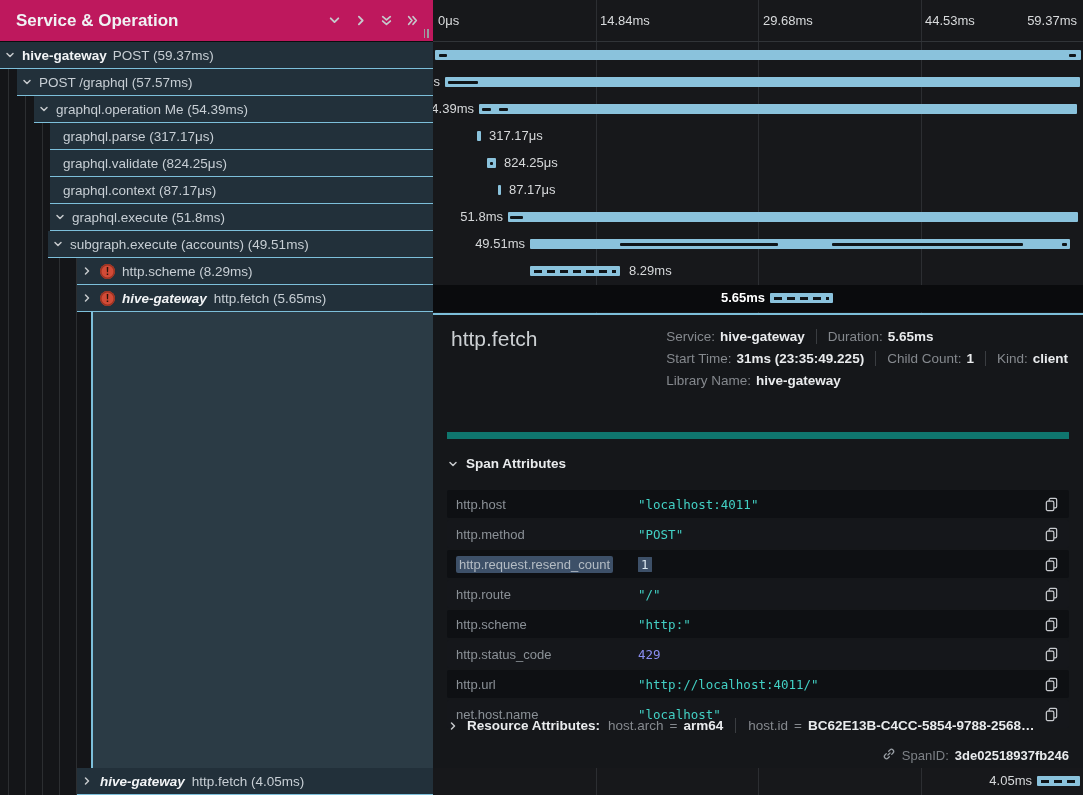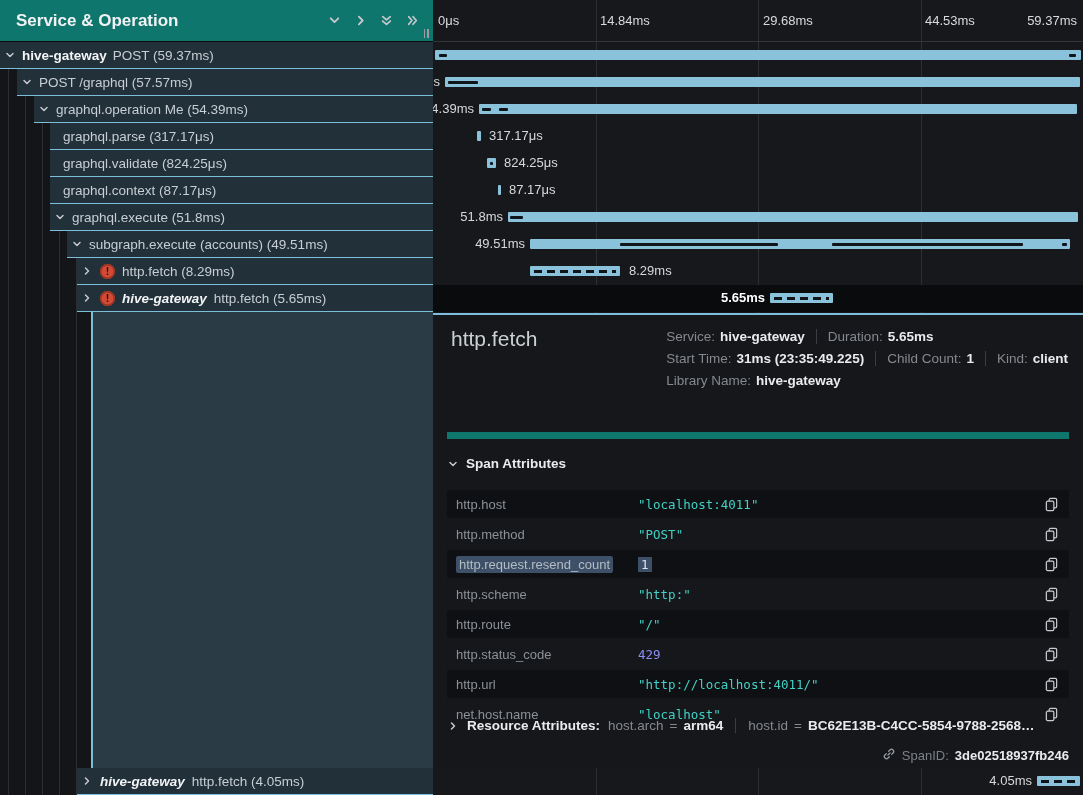--- a/index.html
+++ b/index.html
@@ -7,21 +7,21 @@
     --tlbg:#17181b; --grid:#2c2e32; --bar:#8ac2dc; --tickdark:#0f1519;
     --panel:#15171a; --key:#8b9197; --teal:#43d1c5; --indigo:#8a8ef2;
     --white:#e9ebed; --metagray:#85898e; --treetext:#c7ced4;
   }
   *{box-sizing:border-box;margin:0;padding:0}
   html,body{background:#101113}
   body{font-family:"Liberation Sans", sans-serif;}
   #app{position:relative;width:1083px;height:795px;background:var(--page);overflow:hidden}
 
   
-  #left-header{position:absolute;left:0;top:0;width:433px;height:42px;background:#0f766e;
+  #left-header{position:absolute;left:0;top:0;width:433px;height:42px;background:#be185d;
     display:flex;align-items:center;padding:0 8px 0 16px;border-bottom:1px solid #0c0d0e}
   #left-header .title{font-size:17px;font-weight:bold;color:#f0f2f4;flex:1}
   .hicon{width:26px;height:26px;display:flex;align-items:center;justify-content:center;cursor:pointer}
   #resize-handle{position:absolute;right:2px;bottom:2px;width:10px;height:12px;display:flex;gap:2px;
     align-items:center;justify-content:center}
   #resize-handle i{display:block;width:1.5px;height:9px;background:#9a9da1}
 
   #tree{position:absolute;left:0;top:42px;width:433px;height:753px;background:var(--page);overflow:hidden}
   .guide{position:absolute;width:1px;background:#2c2e31}
   .trow{position:absolute;left:0;right:0;height:27px;display:flex;cursor:pointer}
@@ -256,38 +256,38 @@
       <div class="inner" style="margin-left:50px">
         <span class="chev">
             <svg width="10" height="10" viewBox="0 0 10 10">
               <path d="M2 3.5 L5 6.5 L8 3.5" fill="none" stroke="#c6c9cc" stroke-width="1.5" stroke-linecap="round" stroke-linejoin="round"></path>
             </svg>
           </span>
         <span>graphql.execute (51.8ms)</span>
       </div>
     </div>
     <div class="trow" style="top:189px">
-      <div class="inner" style="margin-left:67px">
+      <div class="inner" style="margin-left:48px">
         <span class="chev">
             <svg width="10" height="10" viewBox="0 0 10 10">
               <path d="M2 3.5 L5 6.5 L8 3.5" fill="none" stroke="#c6c9cc" stroke-width="1.5" stroke-linecap="round" stroke-linejoin="round"></path>
             </svg>
           </span>
         <span>subgraph.execute (accounts) (49.51ms)</span>
       </div>
     </div>
     <div class="trow" style="top:216px">
       <div class="inner" style="margin-left:77px;gap:7px">
         <span class="chev">
             <svg width="10" height="10" viewBox="0 0 10 10">
               <path d="M3.5 2 L6.5 5 L3.5 8" fill="none" stroke="#c6c9cc" stroke-width="1.5" stroke-linecap="round" stroke-linejoin="round"></path>
             </svg>
           </span>
         <span class="errico"></span>
-        <span>http.fetch (8.29ms)</span>
+        <span>http.scheme (8.29ms)</span>
       </div>
     </div>
     <div class="trow" style="top:243px">
       <div class="inner" style="margin-left:77px;gap:7px">
         <span class="chev">
             <svg width="10" height="10" viewBox="0 0 10 10">
               <path d="M3.5 2 L6.5 5 L3.5 8" fill="none" stroke="#c6c9cc" stroke-width="1.5" stroke-linecap="round" stroke-linejoin="round"></path>
             </svg>
           </span>
         <span class="errico"></span>
@@ -382,32 +382,32 @@
           <span class="akey"><span class="hl">http.request.resend_count</span></span>
           <span class="aval"><span class="hl">1</span></span>
           <span class="copy">
               <svg width="15" height="15" viewBox="0 0 16 16">
                 <rect x="5.5" y="1.5" width="8" height="10" rx="1.5" fill="none" stroke="#c9ccd0" stroke-width="1.3"></rect>
                 <rect x="2.5" y="4.5" width="8" height="10" rx="1.5" fill="#15171a" stroke="#c9ccd0" stroke-width="1.3"></rect>
               </svg>
             </span>
         </div>
         <div class="arow">
+          <span class="akey">http.route</span>
+          <span class="aval">"/"</span>
+          <span class="copy">
+              <svg width="15" height="15" viewBox="0 0 16 16">
+                <rect x="5.5" y="1.5" width="8" height="10" rx="1.5" fill="none" stroke="#c9ccd0" stroke-width="1.3"></rect>
+                <rect x="2.5" y="4.5" width="8" height="10" rx="1.5" fill="#15171a" stroke="#c9ccd0" stroke-width="1.3"></rect>
+              </svg>
+            </span>
+        </div>
+        <div class="arow">
           <span class="akey">http.scheme</span>
           <span class="aval">"http:"</span>
-          <span class="copy">
-              <svg width="15" height="15" viewBox="0 0 16 16">
-                <rect x="5.5" y="1.5" width="8" height="10" rx="1.5" fill="none" stroke="#c9ccd0" stroke-width="1.3"></rect>
-                <rect x="2.5" y="4.5" width="8" height="10" rx="1.5" fill="#15171a" stroke="#c9ccd0" stroke-width="1.3"></rect>
-              </svg>
-            </span>
-        </div>
-        <div class="arow">
-          <span class="akey">http.route</span>
-          <span class="aval">"/"</span>
           <span class="copy">
               <svg width="15" height="15" viewBox="0 0 16 16">
                 <rect x="5.5" y="1.5" width="8" height="10" rx="1.5" fill="none" stroke="#c9ccd0" stroke-width="1.3"></rect>
                 <rect x="2.5" y="4.5" width="8" height="10" rx="1.5" fill="#15171a" stroke="#c9ccd0" stroke-width="1.3"></rect>
               </svg>
             </span>
         </div>
         <div class="arow">
           <span class="akey">http.status_code</span>
           <span class="aval num">429</span>

